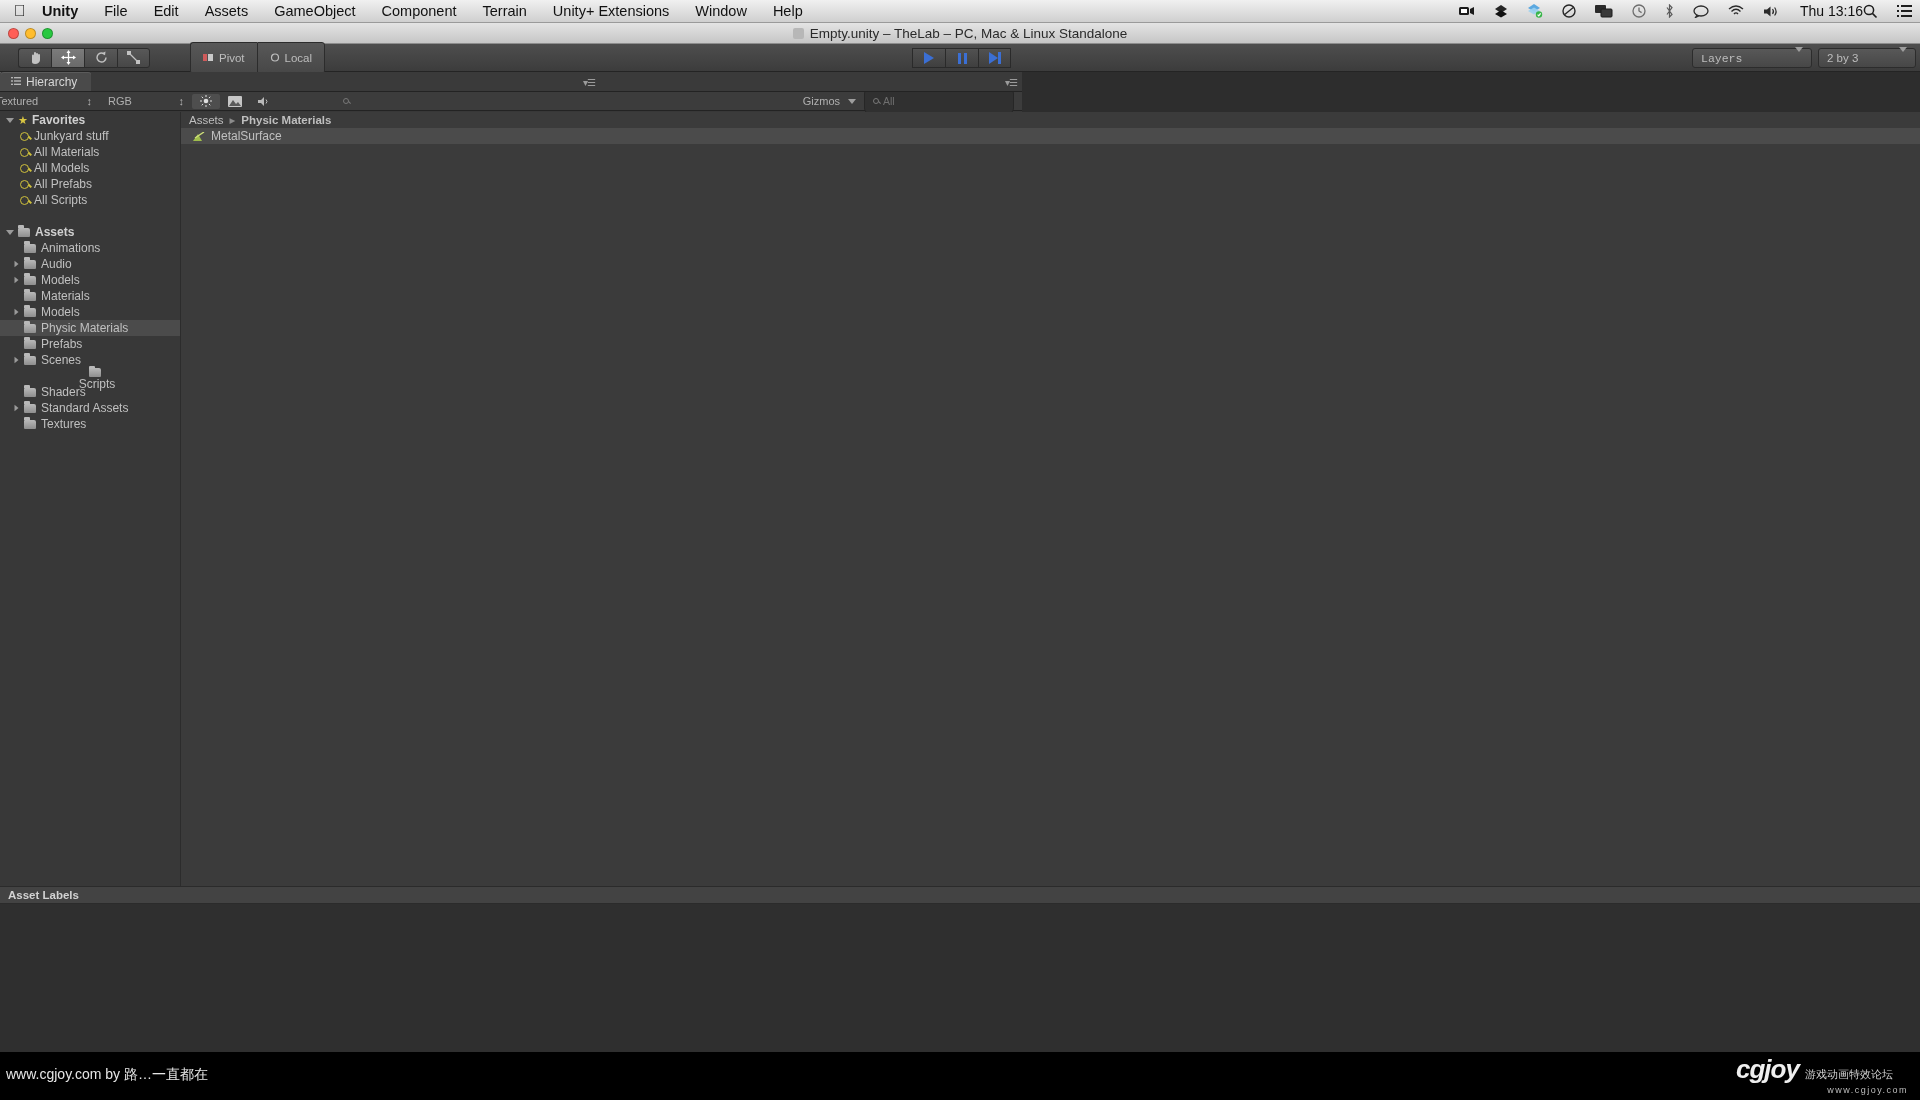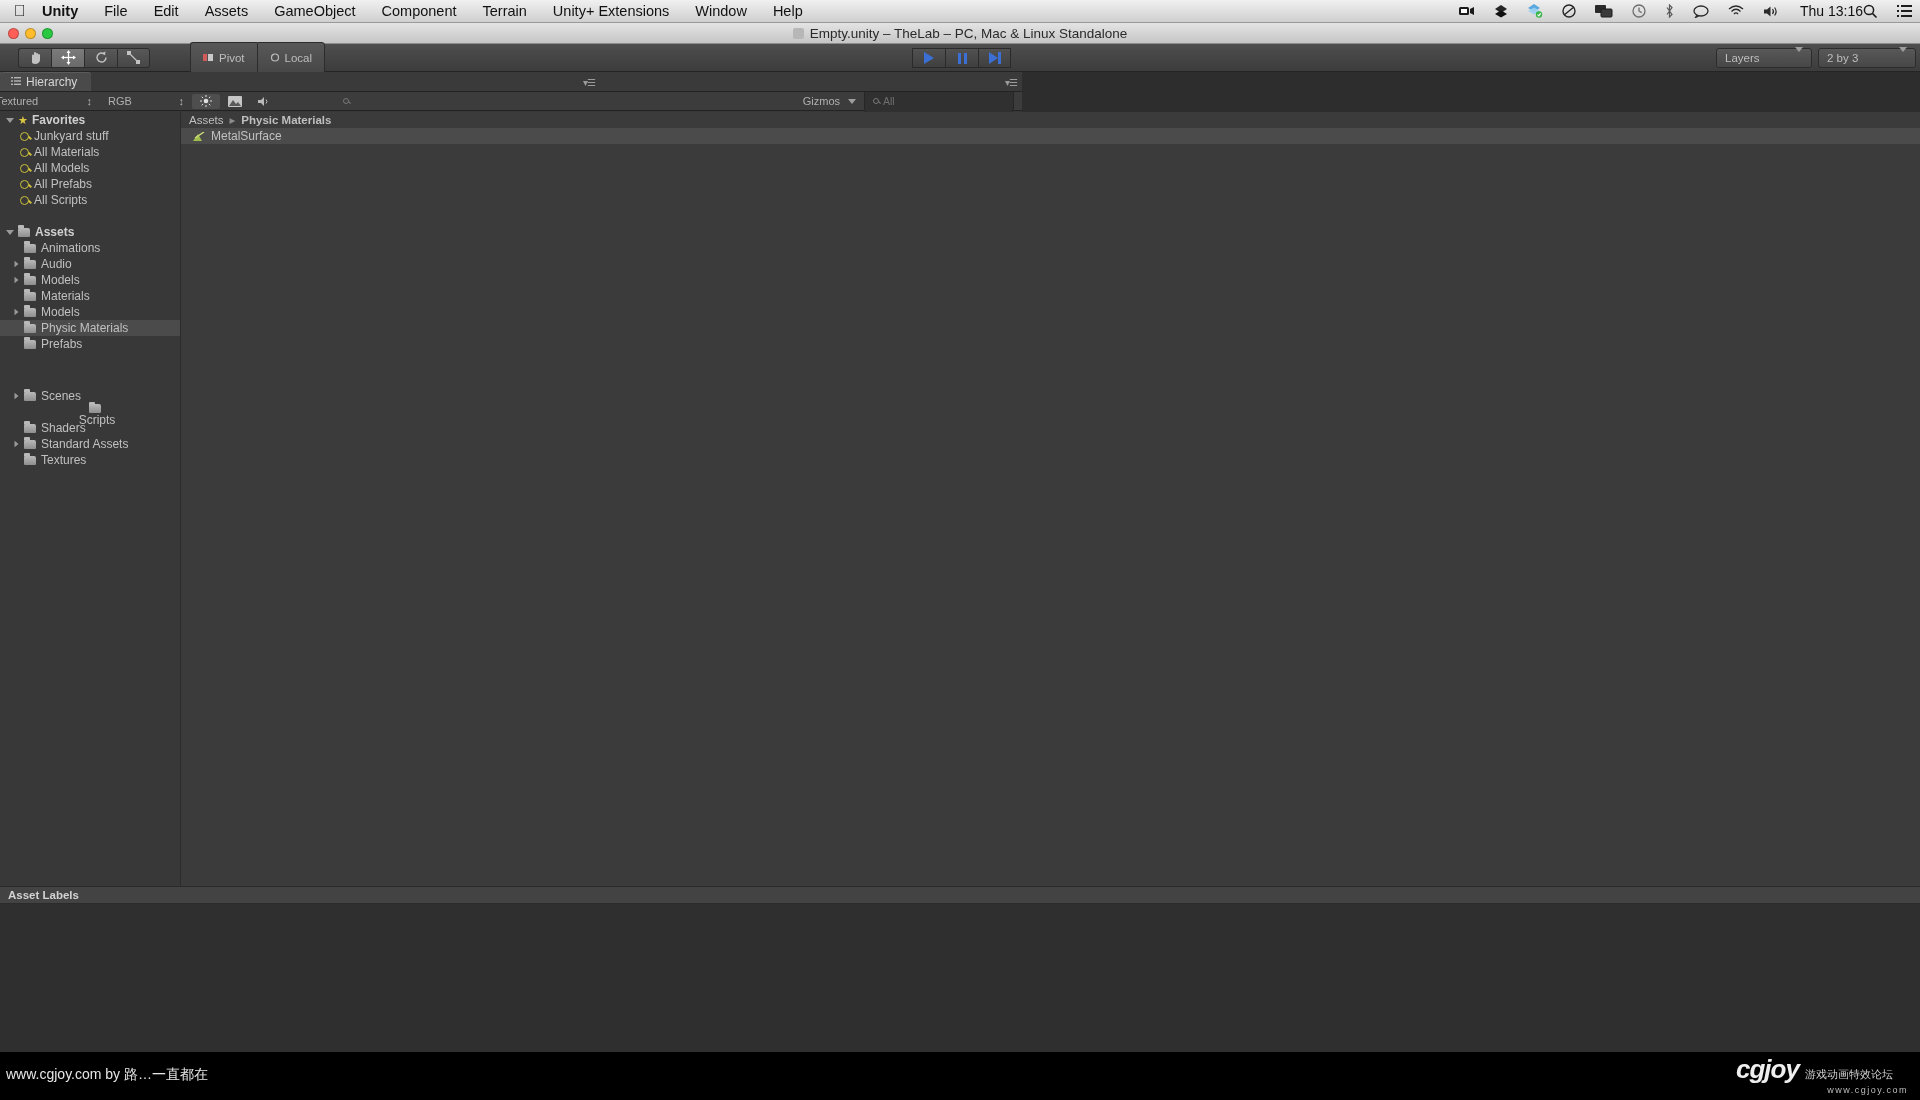--- a/index.html
+++ b/index.html
@@ -340,21 +340,21 @@
         <i></i>
         <i></i>
       </div>
     <div class="playbtn">
         <span class="step">
           <span class="t"></span>
           <span class="b"></span>
         </span>
       </div>
   </div>
-  <div class="ddright" style="right:108px; width:96px;">
+  <div class="ddright" style="right:108px; width:120px;font-family:Liberation Mono, monospace;">
     <span>Layers</span>
     <span class="cv"><span class="caret"></span></span>
   </div>
   <div class="ddright" style="right:4px; width:98px;">
     <span>2 by 3</span>
     <span class="cv"><span class="caret"></span></span>
   </div>
 </div>
 
 <div id="editor">
@@ -881,21 +881,21 @@
           <div class="prow sel" style="padding-left: 14px;">
             <span class="arrow ph" style="transform: scale(0.8);"></span>
             <span class="folder"></span>
             <span>Physic Materials</span>
           </div>
           <div class="prow" style="padding-left: 14px;">
             <span class="arrow ph" style="transform: scale(0.8);"></span>
             <span class="folder"></span>
             <span>Prefabs</span>
           </div>
-          <div class="prow" style="padding-left: 14px; margin-top: 36px;">
+          <div class="prow" style="padding-left: 14px;">
             <span class="arrow" style="transform: scale(0.8);"></span>
             <span class="folder"></span>
             <span>Scenes</span>
           </div>
           <div class="prow" style="padding-left: 14px; flex-direction: column;">
             <span class="arrow ph" style="transform: scale(0.8);"></span>
             <span class="folder"></span>
             <span>Scripts</span>
           </div>
           <div class="prow" style="padding-left: 14px;">

